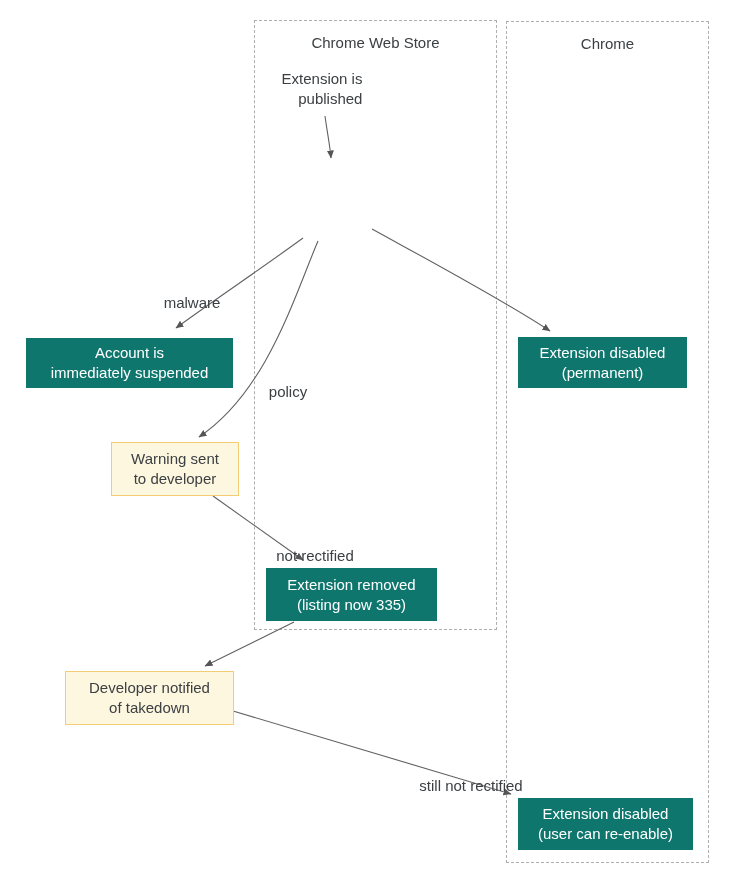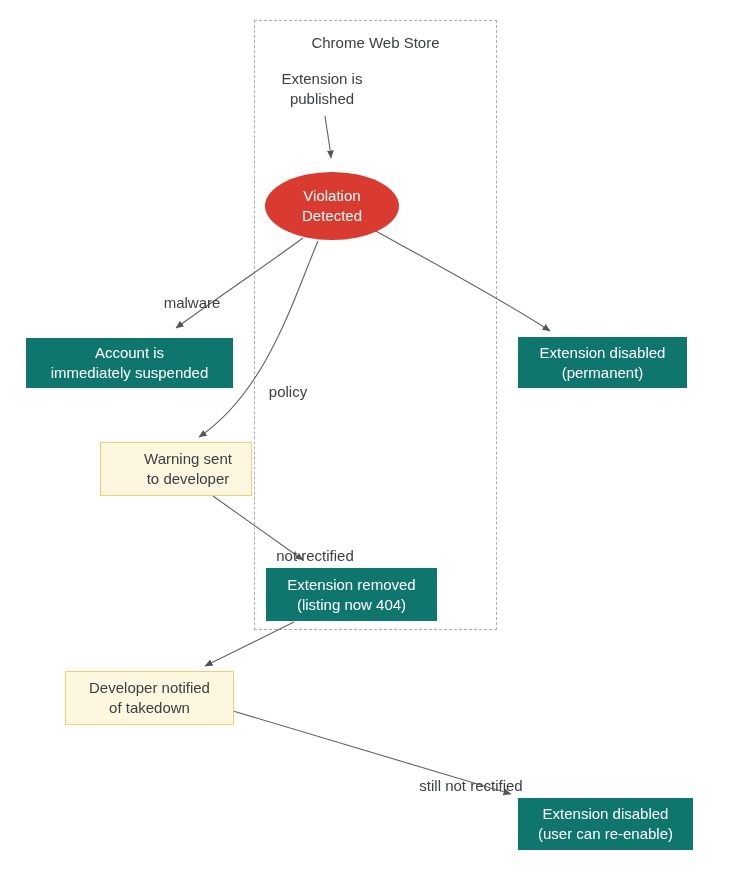--- a/index.html
+++ b/index.html
@@ -10,52 +10,55 @@
   .lane-title{position:absolute;top:13px;left:0;width:100%;text-align:center;
     font-size:15px;color:#3c4043;}
 
   .arrows{position:absolute;left:0;top:0;width:731px;height:885px;}
 
   .node{position:absolute;display:flex;align-items:center;justify-content:center;
     text-align:center;font-size:15px;line-height:20px;white-space:pre-line;}
   .node-red{background:#0f766e;color:#ffffff;}
   .node-warn{background:#fef7e0;border:1.5px solid #f3cc74;color:#3c4043;}
   .node-ellipse{background:#d93b30;color:#ffffff;border-radius:50%;}
-  .node-plain{color:#3c4043;background:transparent;}
+  .node-plain{color:#3c4043;background:transparent;text-align:right;}
 
   .edge-label{position:absolute;font-size:15px;line-height:20px;color:#3c4043;
     text-align:center;white-space:pre-line;margin-top:28px;}
 
   
   .lane-dev{left:16px;top:22px;width:225px;height:716px;}
   .lane-cws{left:254px;top:20px;width:241px;height:608px;text-decoration:underline;}
   .lane-chrome{left:506px;top:21px;width:201px;height:840px;}
 
   .n-published{left:262px;top:68px;width:120px;height:42px;}
   .n-violation{left:265px;top:172px;width:134px;height:68px;}
   .n-suspended{left:26px;top:338px;width:207px;height:50px;}
   .n-disabled-perm{left:518px;top:337px;width:169px;height:51px;}
-  .n-warning{left:100px;top:442px;width:126px;height:52px;padding-left:24px;}
+  .n-warning{left:111px;top:442px;width:126px;height:52px;}
   .n-removed{left:266px;top:568px;width:171px;height:53px;}
   .n-notified{left:65px;top:671px;width:167px;height:52px;}
   .n-disabled-reenable{left:518px;top:798px;width:175px;height:52px;}
 
   .l-malware{left:152px;top:265px;width:80px;}
   .l-policy{left:248px;top:354px;width:80px;}
   .l-not-rectified{left:265px;top:518px;width:100px;}
   .l-malware-major{left:502px;top:269px;width:120px;}
   .l-still-not-rectified{left:409px;top:748px;width:124px;}
 </style>
 </head>
 <body>
 
 <div class="canvas">
 
   <div class="lane lane-cws">
     <div class="lane-title">Chrome Web Store</div>
+  </div>
+  <div class="lane lane-chrome">
+    <div class="lane-title">Chrome</div>
   </div>
 
   <svg class="arrows" viewBox="0 0 731 885" xmlns="http://www.w3.org/2000/svg">
     <defs>
       <marker id="ah" markerWidth="10" markerHeight="8" refX="7.5" refY="3.5" orient="auto" markerUnits="userSpaceOnUse">
         <path d="M0,0 L8,3.5 L0,7 z" fill="#555555"></path>
       </marker>
     </defs>
     <g stroke="#616161" stroke-width="1.1" fill="none">
       <path d="M 325 116 C 327 131, 330 146, 331 158" marker-end="url(#ah)"></path>
@@ -64,34 +67,32 @@
       <path d="M 372 229 C 432 262, 503 300, 550 331" marker-end="url(#ah)"></path>
       <path d="M 213 496 L 303 560" marker-end="url(#ah)"></path>
       <path d="M 294 622 L 205 666" marker-end="url(#ah)"></path>
       <path d="M 233 711 L 511 794" marker-end="url(#ah)"></path>
     </g>
   </svg>
 
   <div class="node node-plain n-published">Extension is
 published</div>
 
-  <div class="node node-ellipse n-violation">Violation
-Detected</div>
 
   <div class="node node-red n-suspended">Account is
 immediately suspended</div>
 
   <div class="node node-red n-disabled-perm">Extension disabled
 (permanent)</div>
 
   <div class="node node-warn n-warning">Warning sent
 to developer</div>
 
   <div class="node node-red n-removed">Extension removed
-(listing now 404)</div>
+(listing now 335)</div>
 
   <div class="node node-warn n-notified">Developer notified
 of takedown</div>
 
   <div class="node node-red n-disabled-reenable">Extension disabled
 (user can re-enable)</div>
 
   <div class="edge-label l-malware">malware</div>
   <div class="edge-label l-policy">policy</div>
   <div class="edge-label l-not-rectified">not rectified</div>

